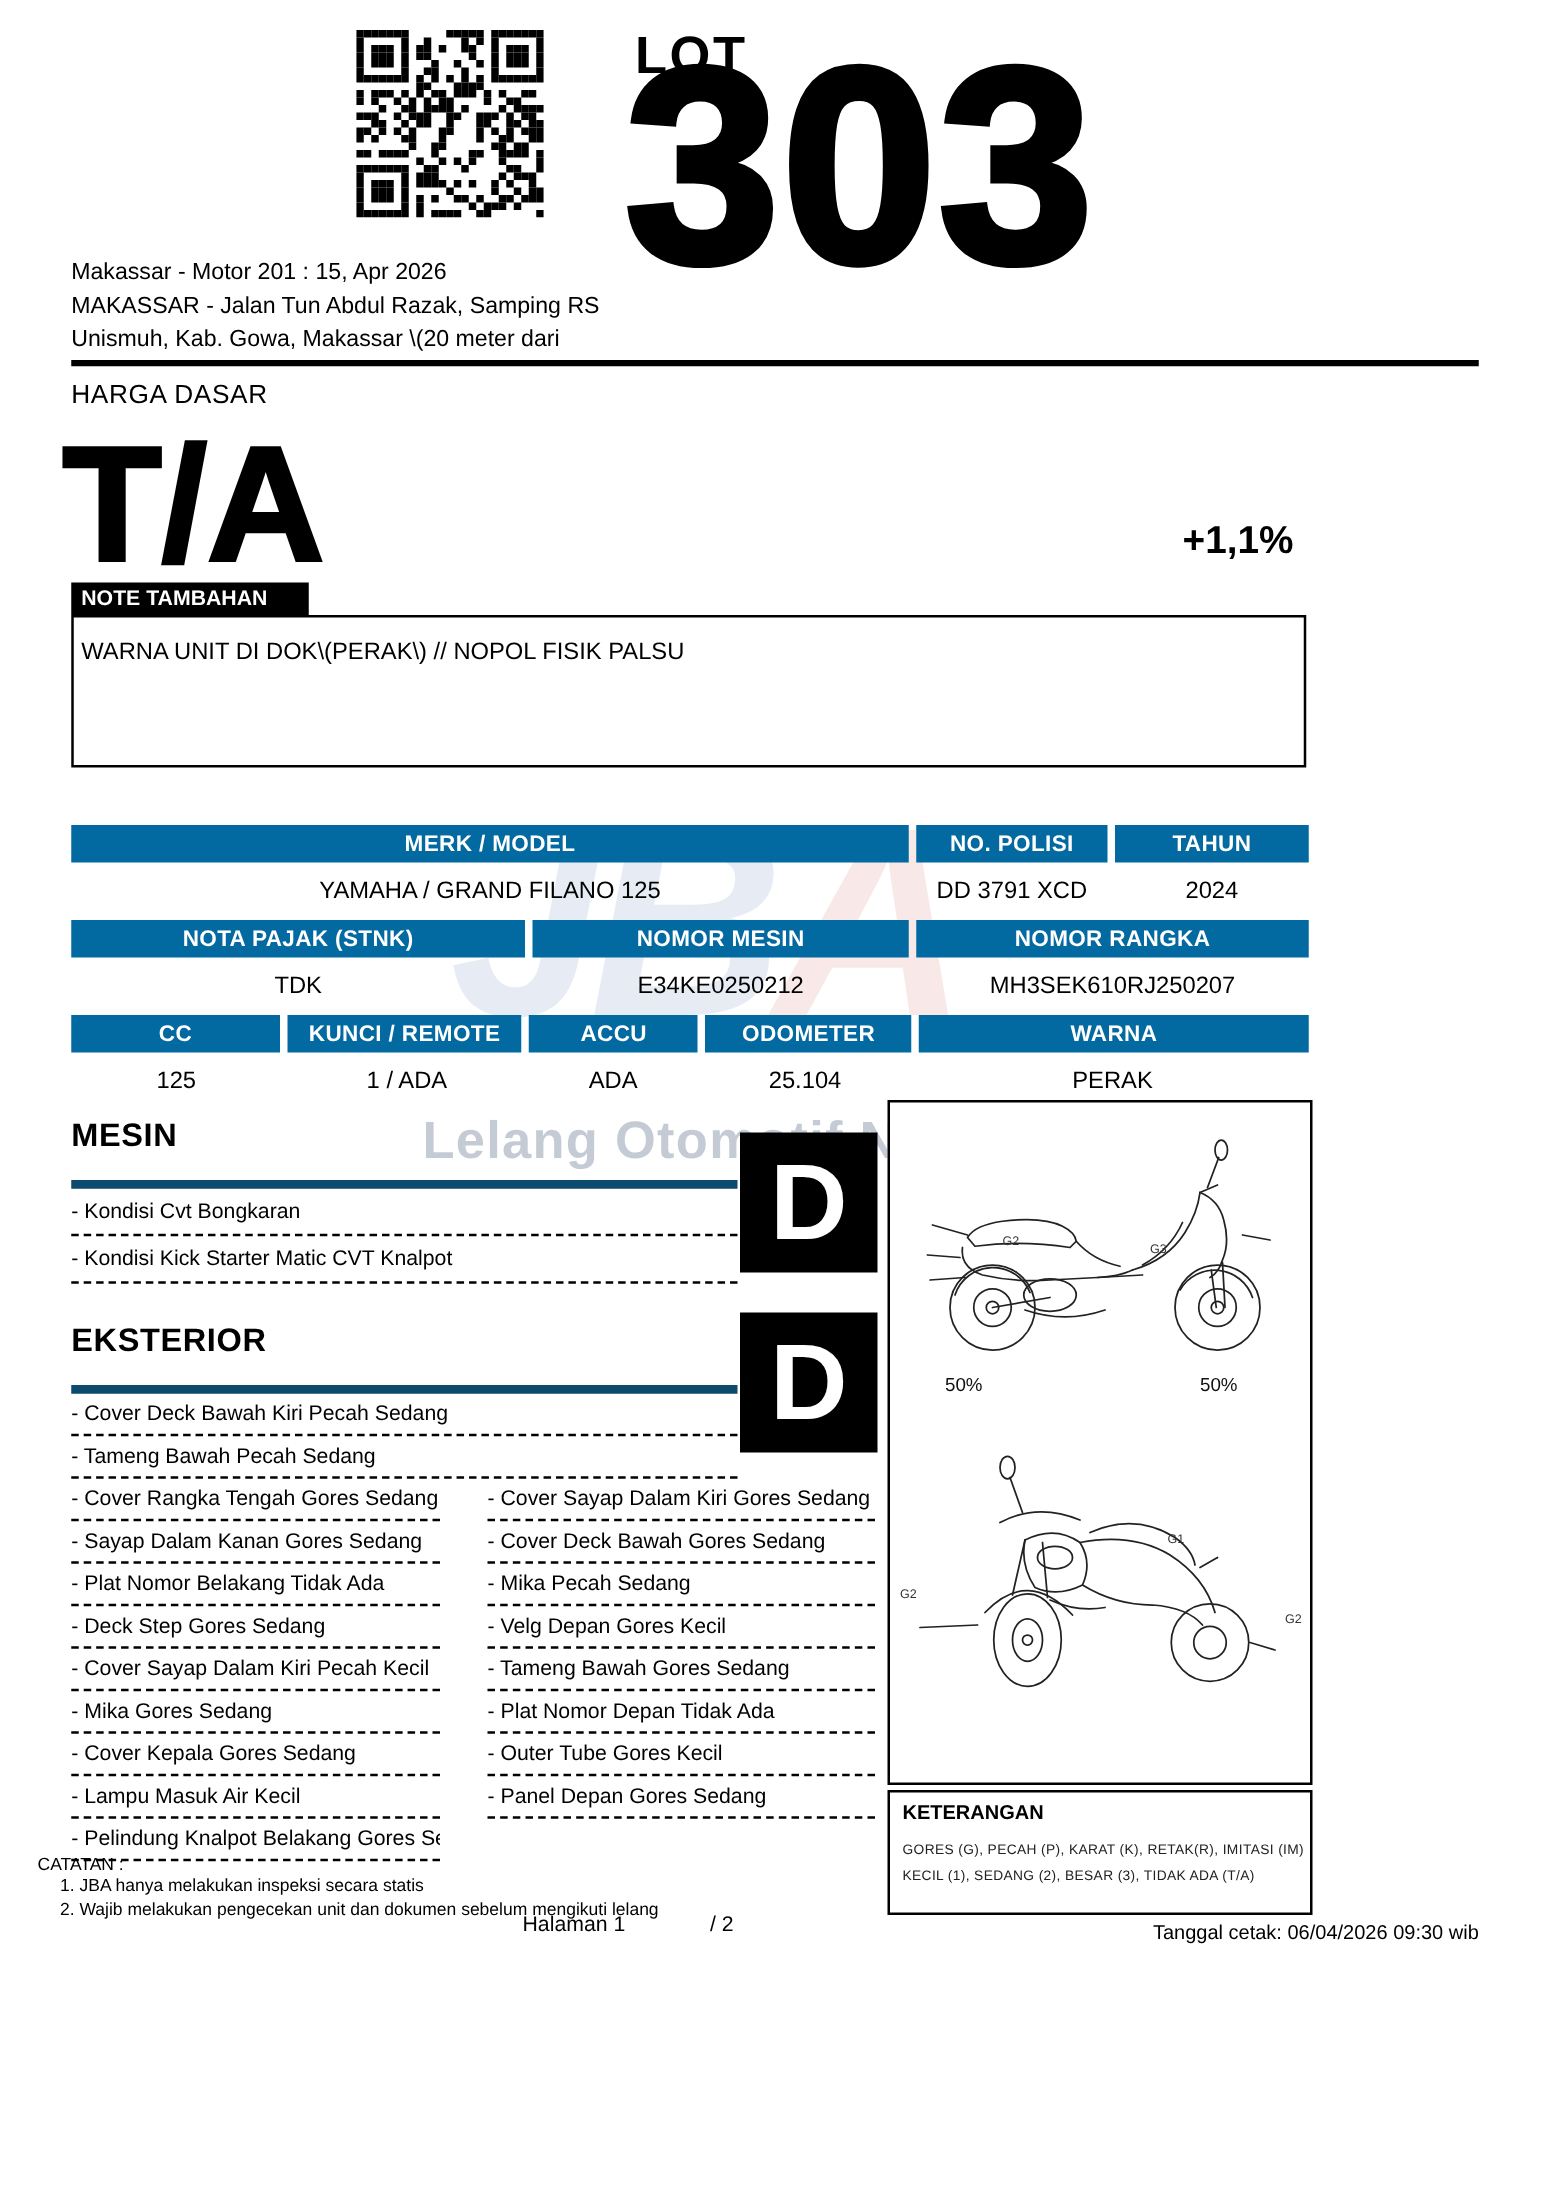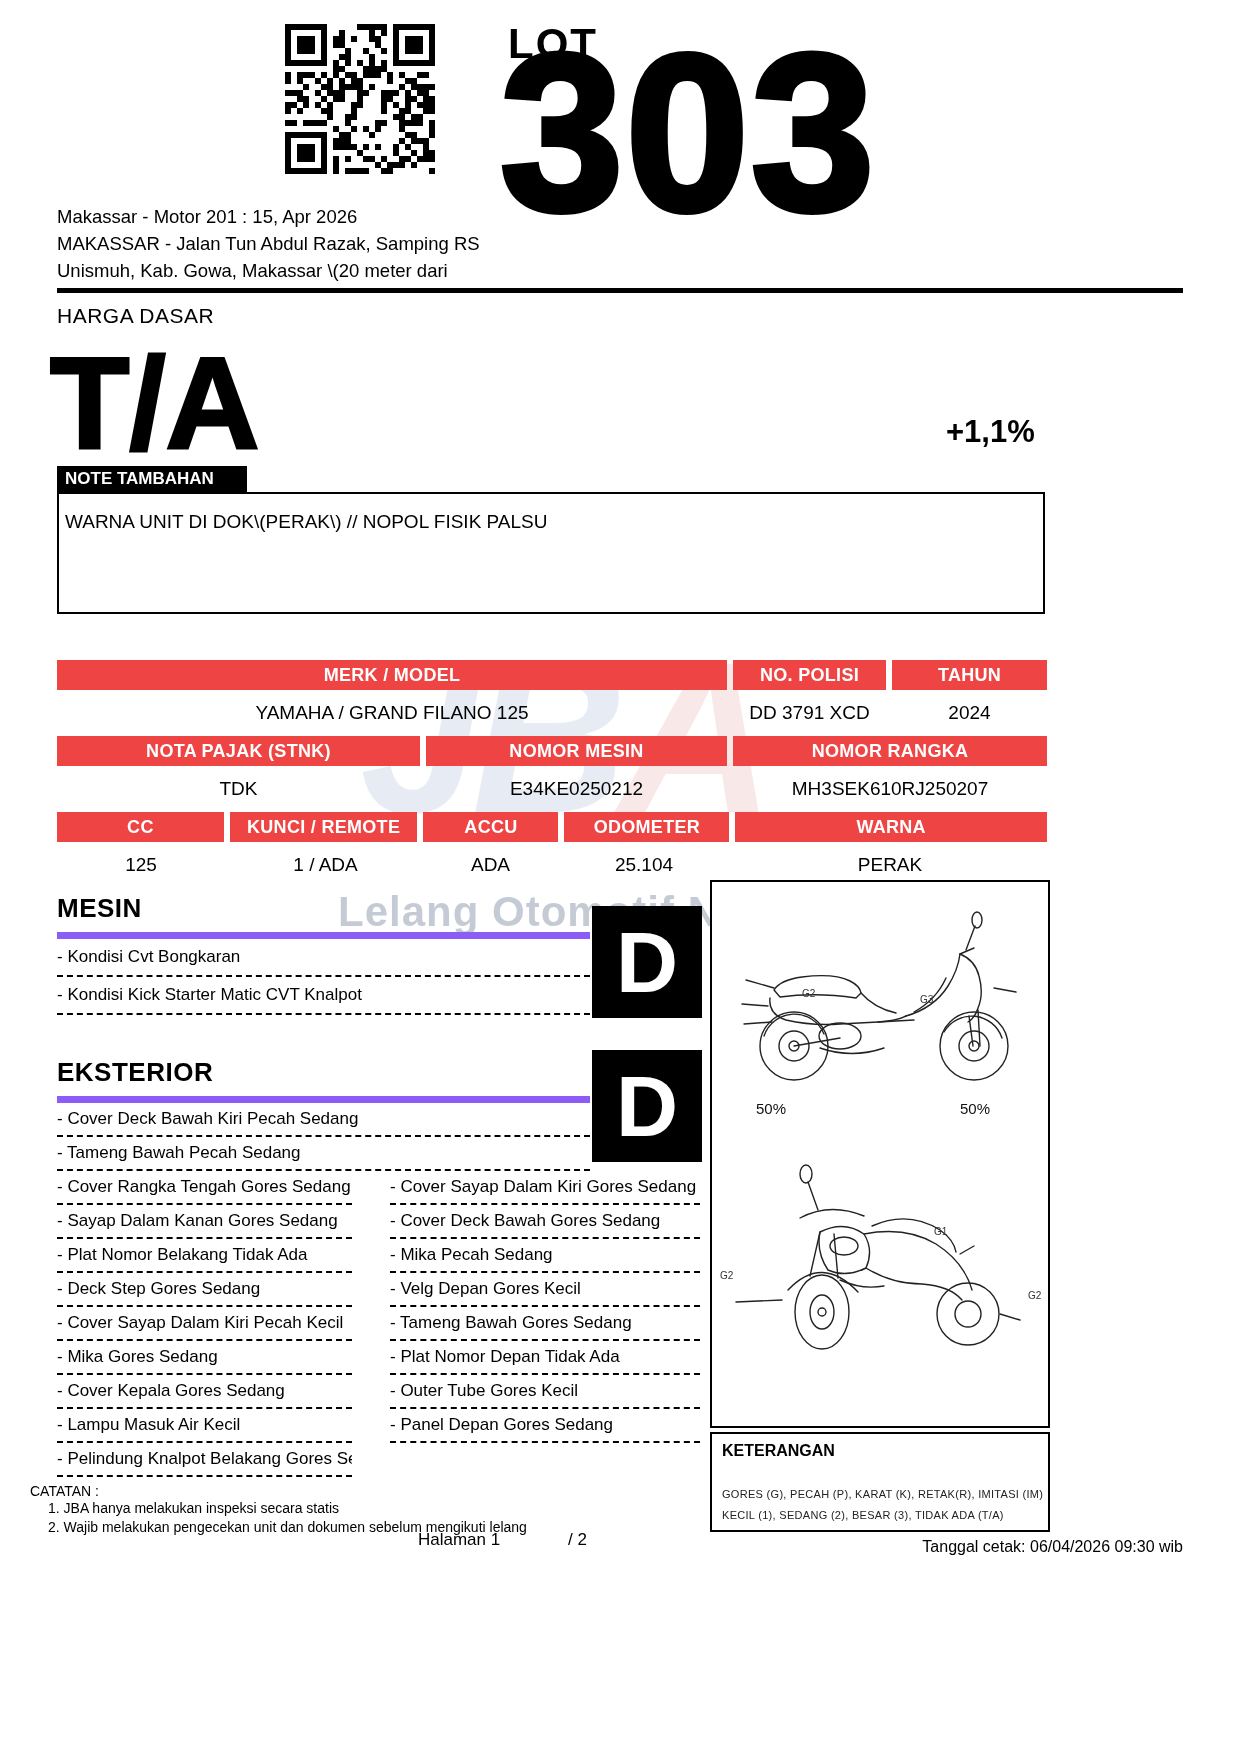--- a/index.html
+++ b/index.html
@@ -23,40 +23,40 @@
   .pct-up{font-size:31px;font-weight:700}
 
   
   .note-label{background:#000;color:#fff;font-weight:700;font-size:17px;display:flex;align-items:center;padding-left:8px}
   .note-box{border:2px solid #000;font-size:19px;padding:16px 6px;line-height:1.3}
 
   
   .spec-row{display:flex;gap:6px}
   .spec-row.heads{margin-bottom:6px}
   .spec-row.vals{margin-bottom:6px}
-  .hcell{background:#ef4444;color:#fff;font-weight:700;font-size:18px;height:30px;display:flex;align-items:center;justify-content:center;letter-spacing:.3px}
+  .hcell{background:#0369a1;color:#fff;font-weight:700;font-size:18px;height:30px;display:flex;align-items:center;justify-content:center;letter-spacing:.3px}
   .vcell{height:34px;display:flex;align-items:center;justify-content:center;font-size:19px}
 
   
-  .section-title{font-size:26px;font-weight:700;padding-bottom:8px;border-bottom:7px solid #8b5cf6;letter-spacing:.5px}
+  .section-title{font-size:26px;font-weight:700;padding-bottom:20px;border-bottom:7px solid #0c4a6e;letter-spacing:.5px}
   .cond-item{display:flex;align-items:center;border-bottom:2px dashed #000;font-size:17px;white-space:nowrap;overflow:hidden}
   .mes-item{height:38px}
   .eks-item{height:34px}
   .grade-box{width:110px;height:112px;background:#000;color:#fff;display:flex;align-items:center;justify-content:center;font-size:86px;font-weight:700}
 
   
   .moto-panel{border:2px solid #000;background:#fff}
   .pct-label{position:absolute;font-size:15px;color:#111}
   .g-label{position:absolute;font-size:10px;color:#333}
   .sketch{position:absolute}
   .sketch path,.sketch circle,.sketch ellipse,.sketch line{fill:none;stroke:#222;stroke-width:1.4;stroke-linecap:round;stroke-linejoin:round}
 
   
   .ket-box{border:2px solid #000;padding:8px 10px}
-  .ket-title{font-size:16px;font-weight:700;margin-bottom:24px}
+  .ket-title{font-size:16px;font-weight:700;margin-bottom:10px}
   .ket-line{font-size:11px;color:#222;line-height:1.9;letter-spacing:.3px;white-space:nowrap}
   .catatan-title{font-size:14px}
   .cat-item{font-size:14px;line-height:1.35;margin-left:18px}
   .footer-text{font-size:17px;white-space:nowrap}
   .footer-printed{font-size:16px;white-space:nowrap}
 </style>
 </head>
 <body>
 
 <div class="abs wm-brand" style="left:360px;top:630px;z-index:0">

